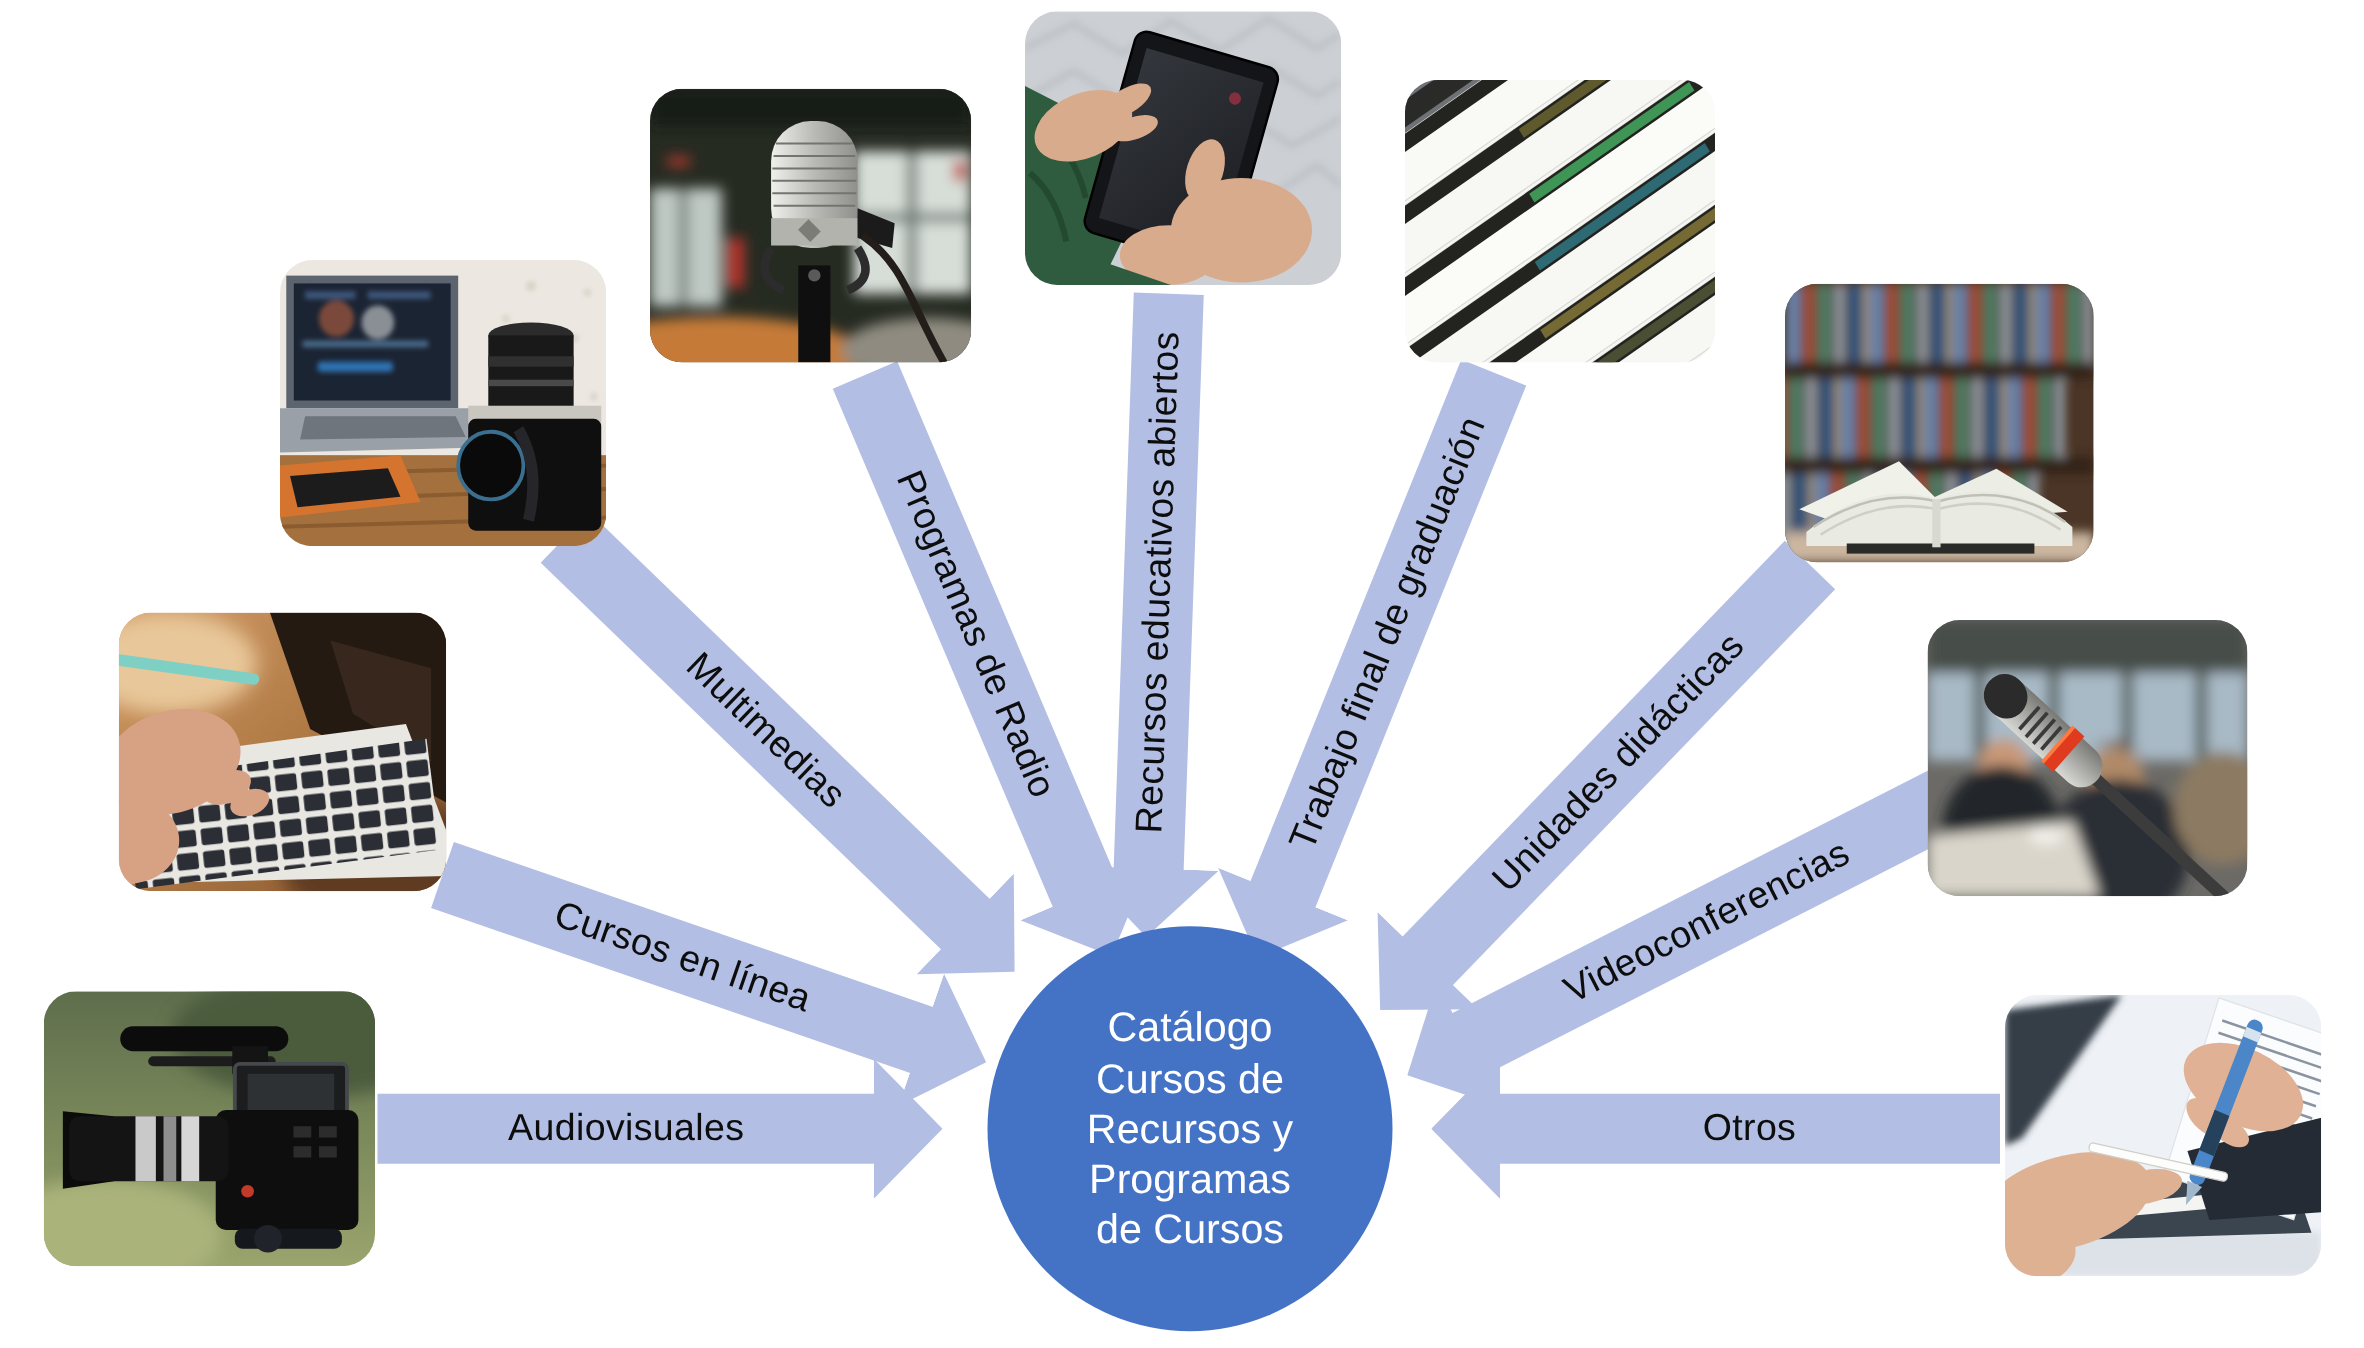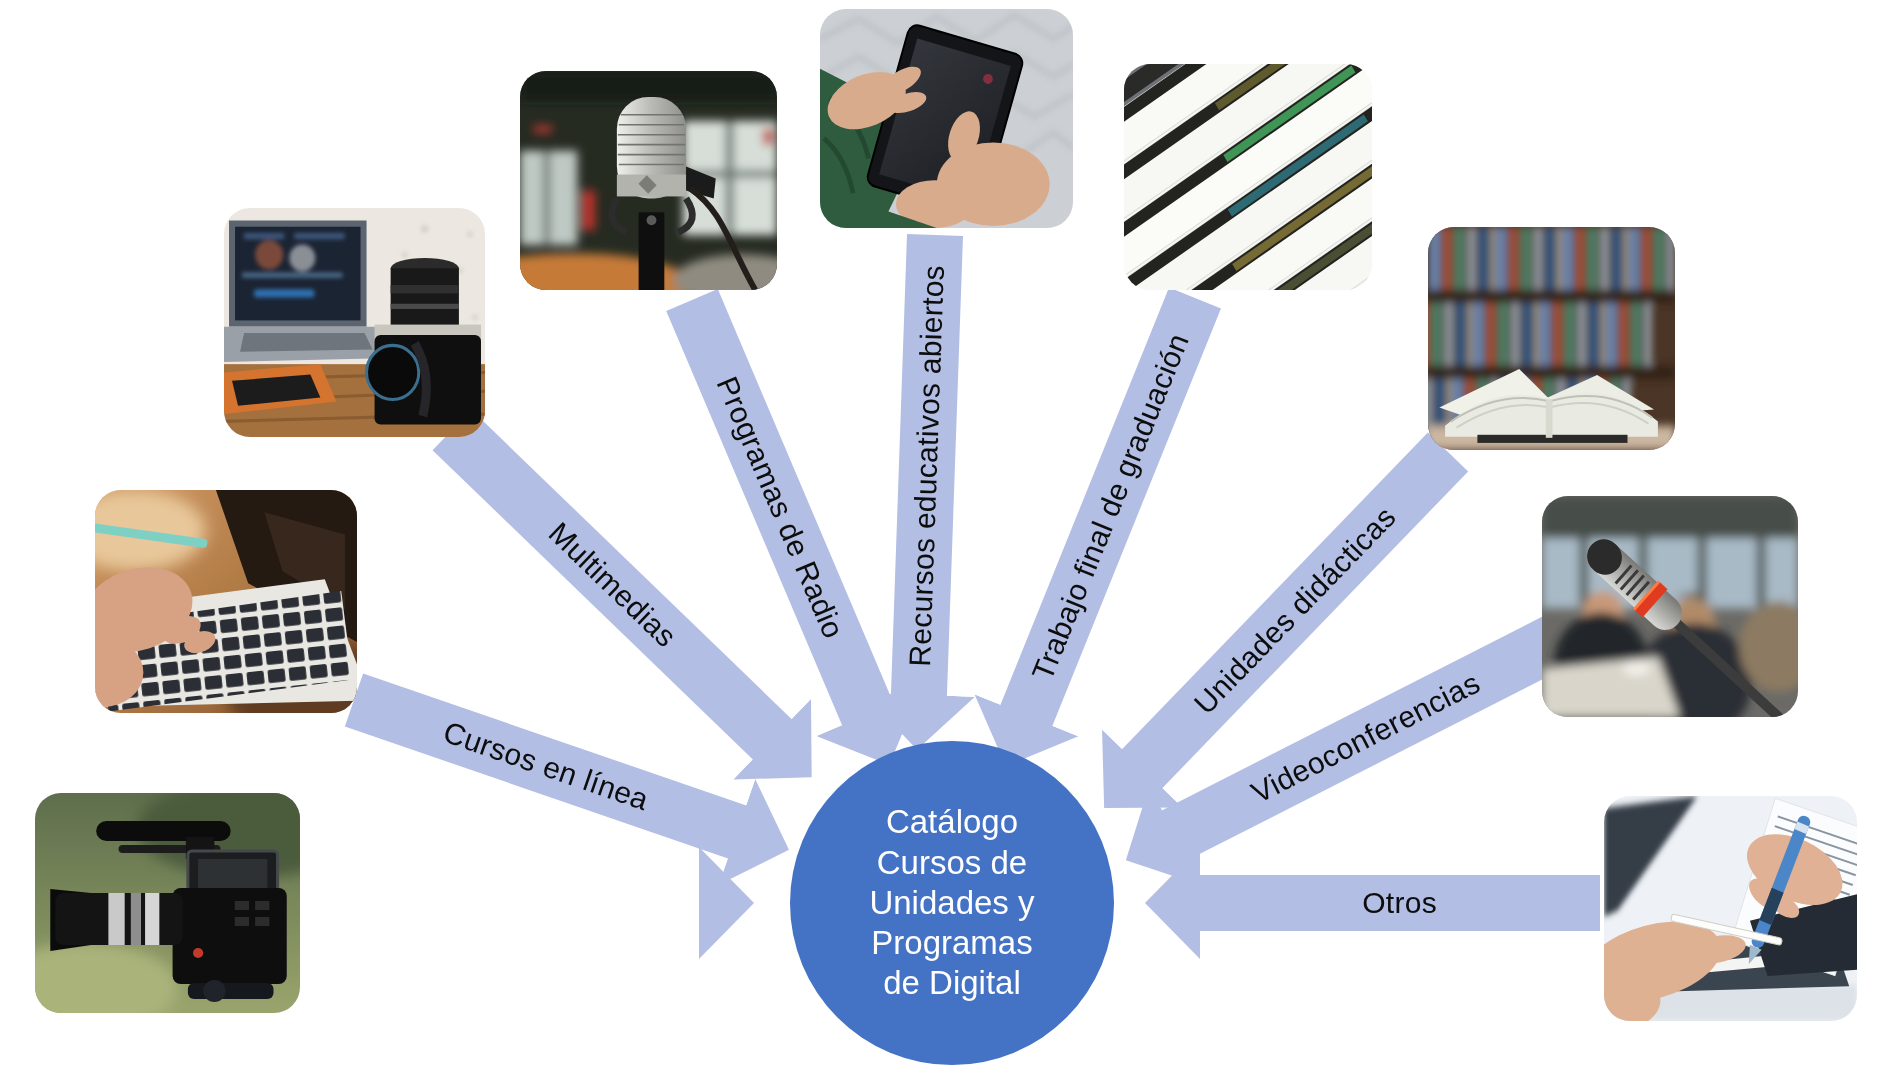--- a/index.html
+++ b/index.html
@@ -36,20 +36,23 @@
   
   .photo{position:absolute;border-radius:26px;overflow:hidden;}
   .photo svg{display:block;width:100%;height:100%;}
 </style>
 </head>
 <body>
 
 <div class="canvas">
 
   <div class="arrow" style="left:302px;top:847px;width:452px;transform:rotate(0deg);">
+    <div class="arrow-body">
+        <span class="arrow-label">Audiovisuales</span>
+      </div>
     <div class="arrow-head"></div>
   </div>
 
   <div class="arrow" style="left:354px;top:644px;width:460px;transform:rotate(19deg);">
     <div class="arrow-body">
         <span class="arrow-label">Cursos en línea</span>
       </div>
     <div class="arrow-head"></div>
   </div>
 
@@ -478,19 +481,19 @@
       <g transform="rotate(12 130 131)">
         <rect x="68" y="128" width="116" height="7" rx="3" fill="#fdfdfb" stroke="#cfcfc9" stroke-width="1"></rect>
       </g>
     </svg>
   </div>
 
   <div class="center-circle">
     <div class="circle-text">
       <span>Catálogo</span>
       <span>Cursos de</span>
-      <span>Unidades y</span>
+      <span>Recursos y</span>
       <span>Programas</span>
-      <span>de Digital</span>
+      <span>de Cursos</span>
     </div>
   </div>
 
 </div>
 
 </body></html>

